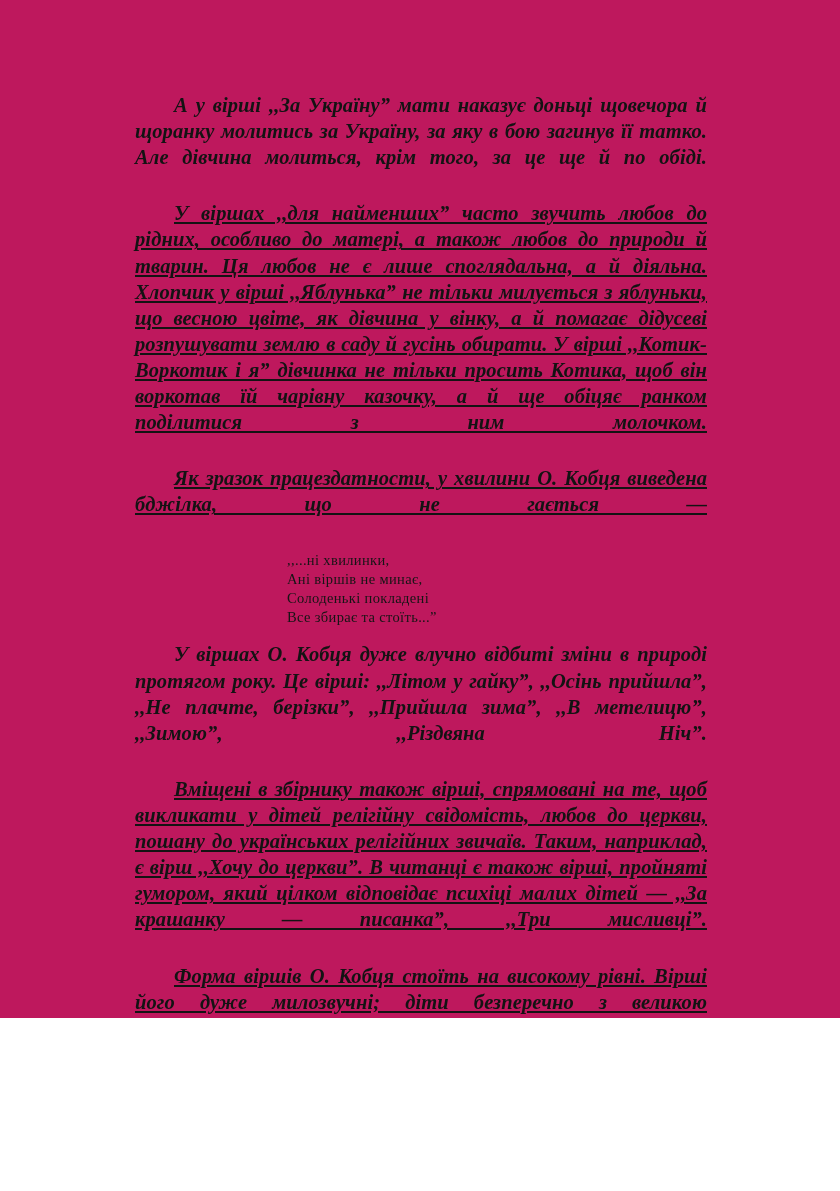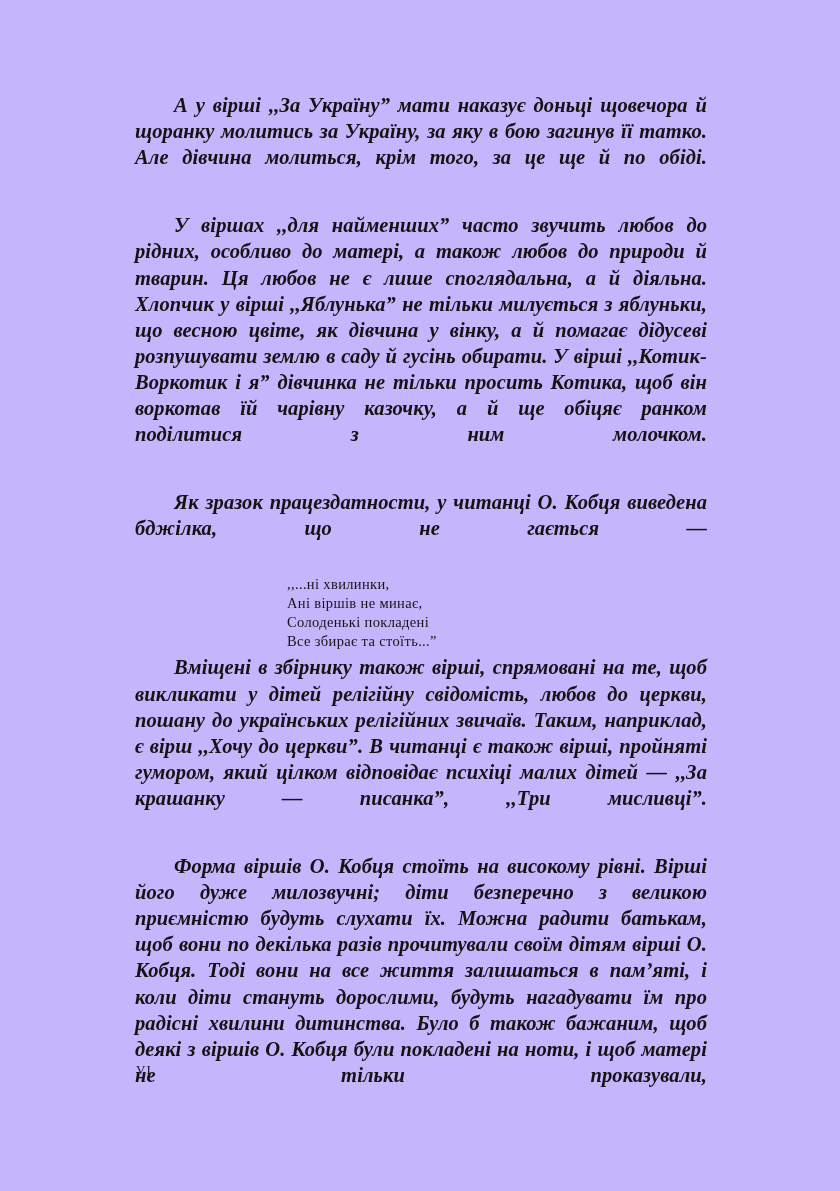--- a/index.html
+++ b/index.html
@@ -8,23 +8,23 @@
     padding: 0;
     background: #ffffff;
   }
   body {
     font-family: "Liberation Serif", "DejaVu Serif", serif;
   }
 
   .page {
     position: relative;
     width: 840px;
-    height: 1191px;
+    height: 1018px;
     margin: 0 auto;
-    background: #c4b5fd;
+    background: #be185d;
     overflow: hidden;
   }
 
   
   .scan-tint {
     position: absolute;
     inset: 0;
     pointer-events: none;
     background:
       radial-gradient(ellipse 110% 95% at 50% 48%,
@@ -48,32 +48,33 @@
     line-height: 26.1px;
     text-align: justify;
     text-indent: 39px;
     color: #131313;
     letter-spacing: 0.1px;
     word-spacing: 0.6px;
     -webkit-font-smoothing: none;
   }
 
   p.para + p.para {
-    margin-top: 16px;
+    margin-top: 4px;
+    text-decoration: underline;
   }
 
   
   p.para::after {
     content: "";
     display: inline-block;
     width: 100%;
   }
 
   .verse {
-    margin: 7px 0 3px 0;
+    margin: 7px 0 14px 0;
     padding-left: 152px;
     font-style: normal;
     font-weight: normal;
     font-size: 14.5px;
     line-height: 19.2px;
     color: #151515;
     letter-spacing: 0.35px;
   }
   .verse .vline {
     display: block;
@@ -97,29 +98,30 @@
 <div class="page">
 
   <div class="scan-tint"></div>
 
   <div class="text-block">
 
     <p class="para">А у вірші ,,За Україну” мати наказує доньці щовечора й щоранку молитись за Україну, за яку в бою загинув її татко. Але дівчина молиться, крім того, за це ще й по обіді.</p>
 
     <p class="para">У віршах ,,для найменших” часто звучить любов до рідних, особливо до матері, а також любов до природи й тварин. Ця любов не є лише споглядальна, а й діяльна. Хлопчик у вірші ,,Яблунька” не тільки милується з яблуньки, що весною цвіте, як дівчина у вінку, а й помагає дідусеві розпушувати землю в саду й гусінь обирати. У вірші ,,Котик-Воркотик і я” дівчинка не тільки просить Котика, щоб він воркотав їй чарівну казочку, а й ще обіцяє ранком поділитися з ним молочком.</p>
 
-    <p class="para">Як зразок працездатности, у читанці О. Кобця виведена бджілка, що не гається —</p>
+    <p class="para">Як зразок працездатности, у хвилини О. Кобця виведена бджілка, що не гається —</p>
 
     <div class="verse">
       <span class="vline">,,...ні хвилинки,</span>
       <span class="vline">Ані віршів не минає,</span>
       <span class="vline">Солоденькі покладені</span>
       <span class="vline">Все збирає та стоїть...”</span>
     </div>
 
+    <p class="para">У віршах О. Кобця дуже влучно відбиті зміни в природі протягом року. Це вірші: ,,Літом у гайку”, ,,Осінь прийшла”, ,,Не плачте, берізки”, ,,Прийшла зима”, ,,В метелицю”, ,,Зимою”, ,,Різдвяна Ніч”.</p>
 
     <p class="para">Вміщені в збірнику також вірші, спрямовані на те, щоб викликати у дітей релігійну свідомість, любов до церкви, пошану до українських релігійних звичаїв. Таким, наприклад, є вірш ,,Хочу до церкви”. В читанці є також вірші, пройняті гумором, який цілком відповідає психіці малих дітей — ,,За крашанку — писанка”, ,,Три мисливці”.</p>
 
     <p class="para">Форма віршів О. Кобця стоїть на високому рівні. Вірші його дуже милозвучні; діти безперечно з великою приємністю будуть слухати їх. Можна радити батькам, щоб вони по декілька разів прочитували своїм дітям вірші О. Кобця. Тоді вони на все життя залишаться в пам’яті, і коли діти стануть дорослими, будуть нагадувати їм про радісні хвилини дитинства. Було б також бажаним, щоб деякі з віршів О. Кобця були покладені на ноти, і щоб матері не тільки проказували,</p>
 
   </div>
 
   <div class="folio">VI</div>
 
 </div>

